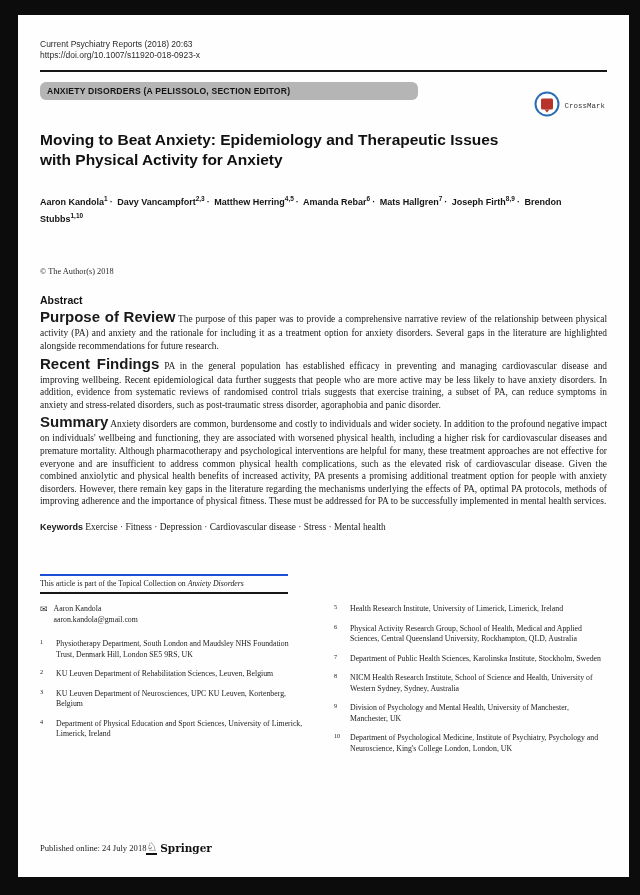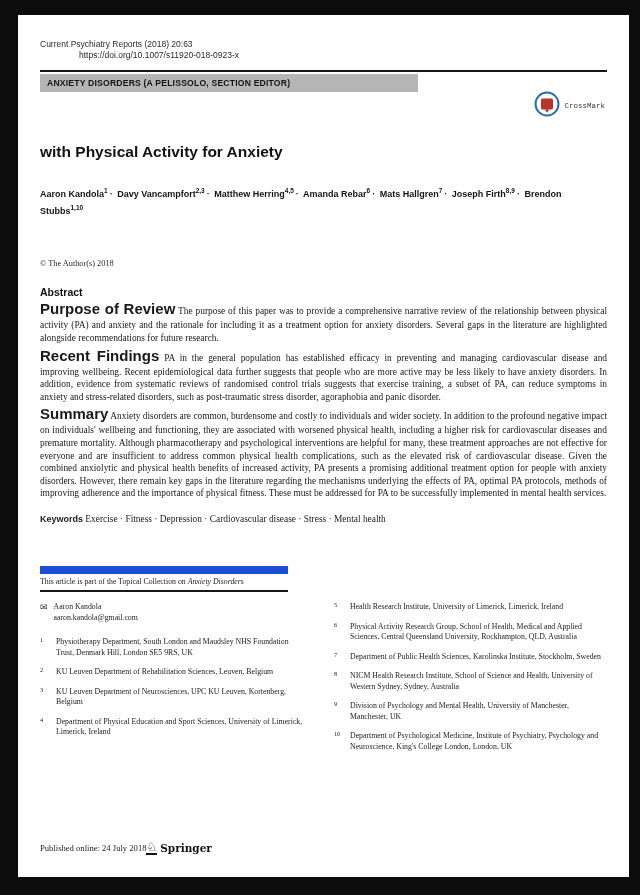--- a/index.html
+++ b/index.html
@@ -13,31 +13,32 @@
   .page {
     position: absolute;
     left: 18px; top: 15px;
     width: 611px; height: 862px;
     background: #fefefe;
     color: #1c1c1c;
     padding: 24px 22px 0 22px;
   }
   
   .journal-head { font-family: "Liberation Sans", sans-serif; font-size: 8.5px; color: #2b2b2b; line-height: 1.35; }
-  .journal-head .doi { color: #2b2b2b; text-decoration: none; margin-left: 39px; }
+  .journal-head .doi { color: #2b2b2b; text-decoration: none; }
   .top-rule { border: none; border-top: 2.5px solid #161616; margin-top: 8px; }
   .banner {
-    margin-top: 2px;
+    margin-top: 10px;
     width: 378px; height: 18px;
     background: #b5b5b5;
     display: flex; align-items: center;
     padding-left: 7px;
     font-family: "Liberation Sans", sans-serif;
     font-weight: bold; font-size: 8.6px; color: #141414;
     letter-spacing: 0.2px;
+    border-radius: 6px;
   }
   
   .crossmark {
     position: absolute; right: 24px; top: 76px;
     display: flex; align-items: center; gap: 4px;
     cursor: pointer;
   }
   .crossmark-label { font-family: Liberation Mono, monospace; font-size: 7.5px; color: #3a3a3a; }
   
   .title {
@@ -67,21 +68,21 @@
   .abstract-para .lead {
     font-family: "Liberation Sans", sans-serif;
     font-weight: bold; font-size: 15px;
   }
   .keywords { margin-top: 14px; font-size: 9.4px; }
   .keywords .lead { font-family: "Liberation Sans", sans-serif; font-weight: bold; font-size: 9px; }
   
   .topical {
     margin-top: 42px;
     width: 248px;
-    border-top: 8px solid #1d4ed8;
+    border-top: 2px solid #1d4ed8;
     border-bottom: 2px solid #161616;
     padding: 3px 0 4px 0;
     font-size: 7.8px; color: #222;
   }
   .topical .coll { font-style: italic; }
   
   .footnotes {
     margin-top: 10px;
     display: flex; gap: 26px;
     font-size: 7.8px; line-height: 1.35; color: #222;
@@ -128,21 +129,21 @@
       <svg width="26" height="26" viewBox="0 0 26 26">
         <circle cx="13" cy="13" r="11.5" fill="#ffffff" stroke="#2a6db5" stroke-width="2"></circle>
         <path d="M8.5 7.5 h9 a1.5 1.5 0 0 1 1.5 1.5 v8 a1.5 1.5 0 0 1 -1.5 1.5 h-9 a1.5 1.5 0 0 1 -1.5 -1.5 v-8 a1.5 1.5 0 0 1 1.5 -1.5 z" fill="#b8342a"></path>
         <path d="M10.5 18.5 h5 l-2.5 3 z" fill="#b8342a"></path>
       </svg>
     </span>
     <span class="crossmark-label">CrossMark</span>
   </div>
 
   <h1 class="title">
-    <br>
+    <span>Moving to Beat Anxiety: Epidemiology and Therapeutic Issues</span><br>
     <span>with Physical Activity for Anxiety</span>
   </h1>
 
   <div class="authors">
     <span class="author"><span>Aaron Kandola</span><sup>1</sup></span><span class="sep">·</span>
     <span class="author"><span>Davy Vancampfort</span><sup>2,3</sup></span><span class="sep">·</span>
     <span class="author"><span>Matthew Herring</span><sup>4,5</sup></span><span class="sep">·</span>
     <span class="author"><span>Amanda Rebar</span><sup>6</sup></span><span class="sep">·</span>
     <span class="author"><span>Mats Hallgren</span><sup>7</sup></span><span class="sep">·</span>
     <span class="author"><span>Joseph Firth</span><sup>8,9</sup></span><span class="sep">·</span>

